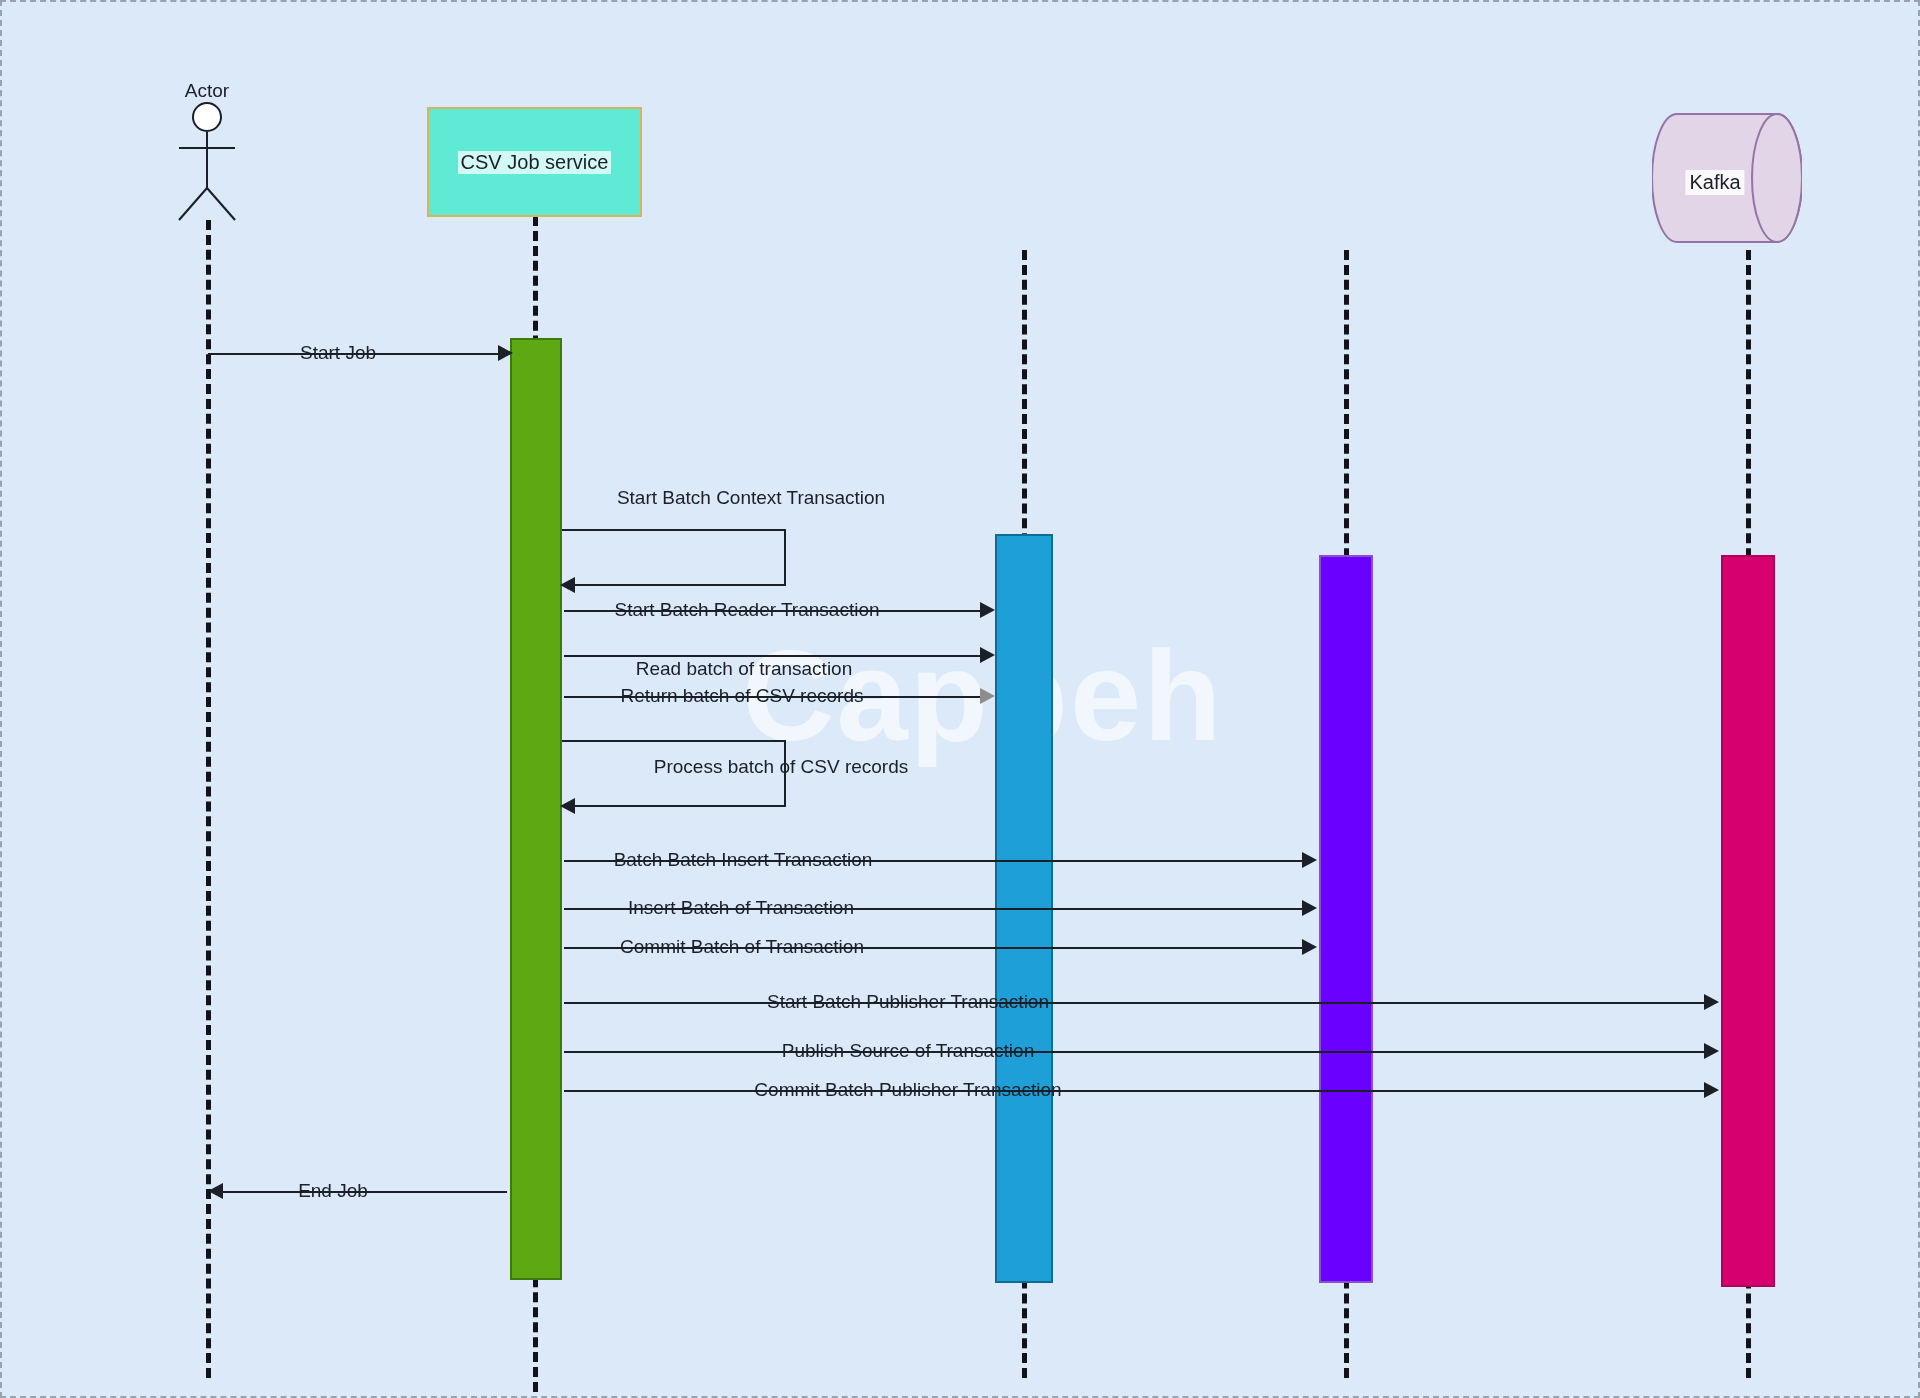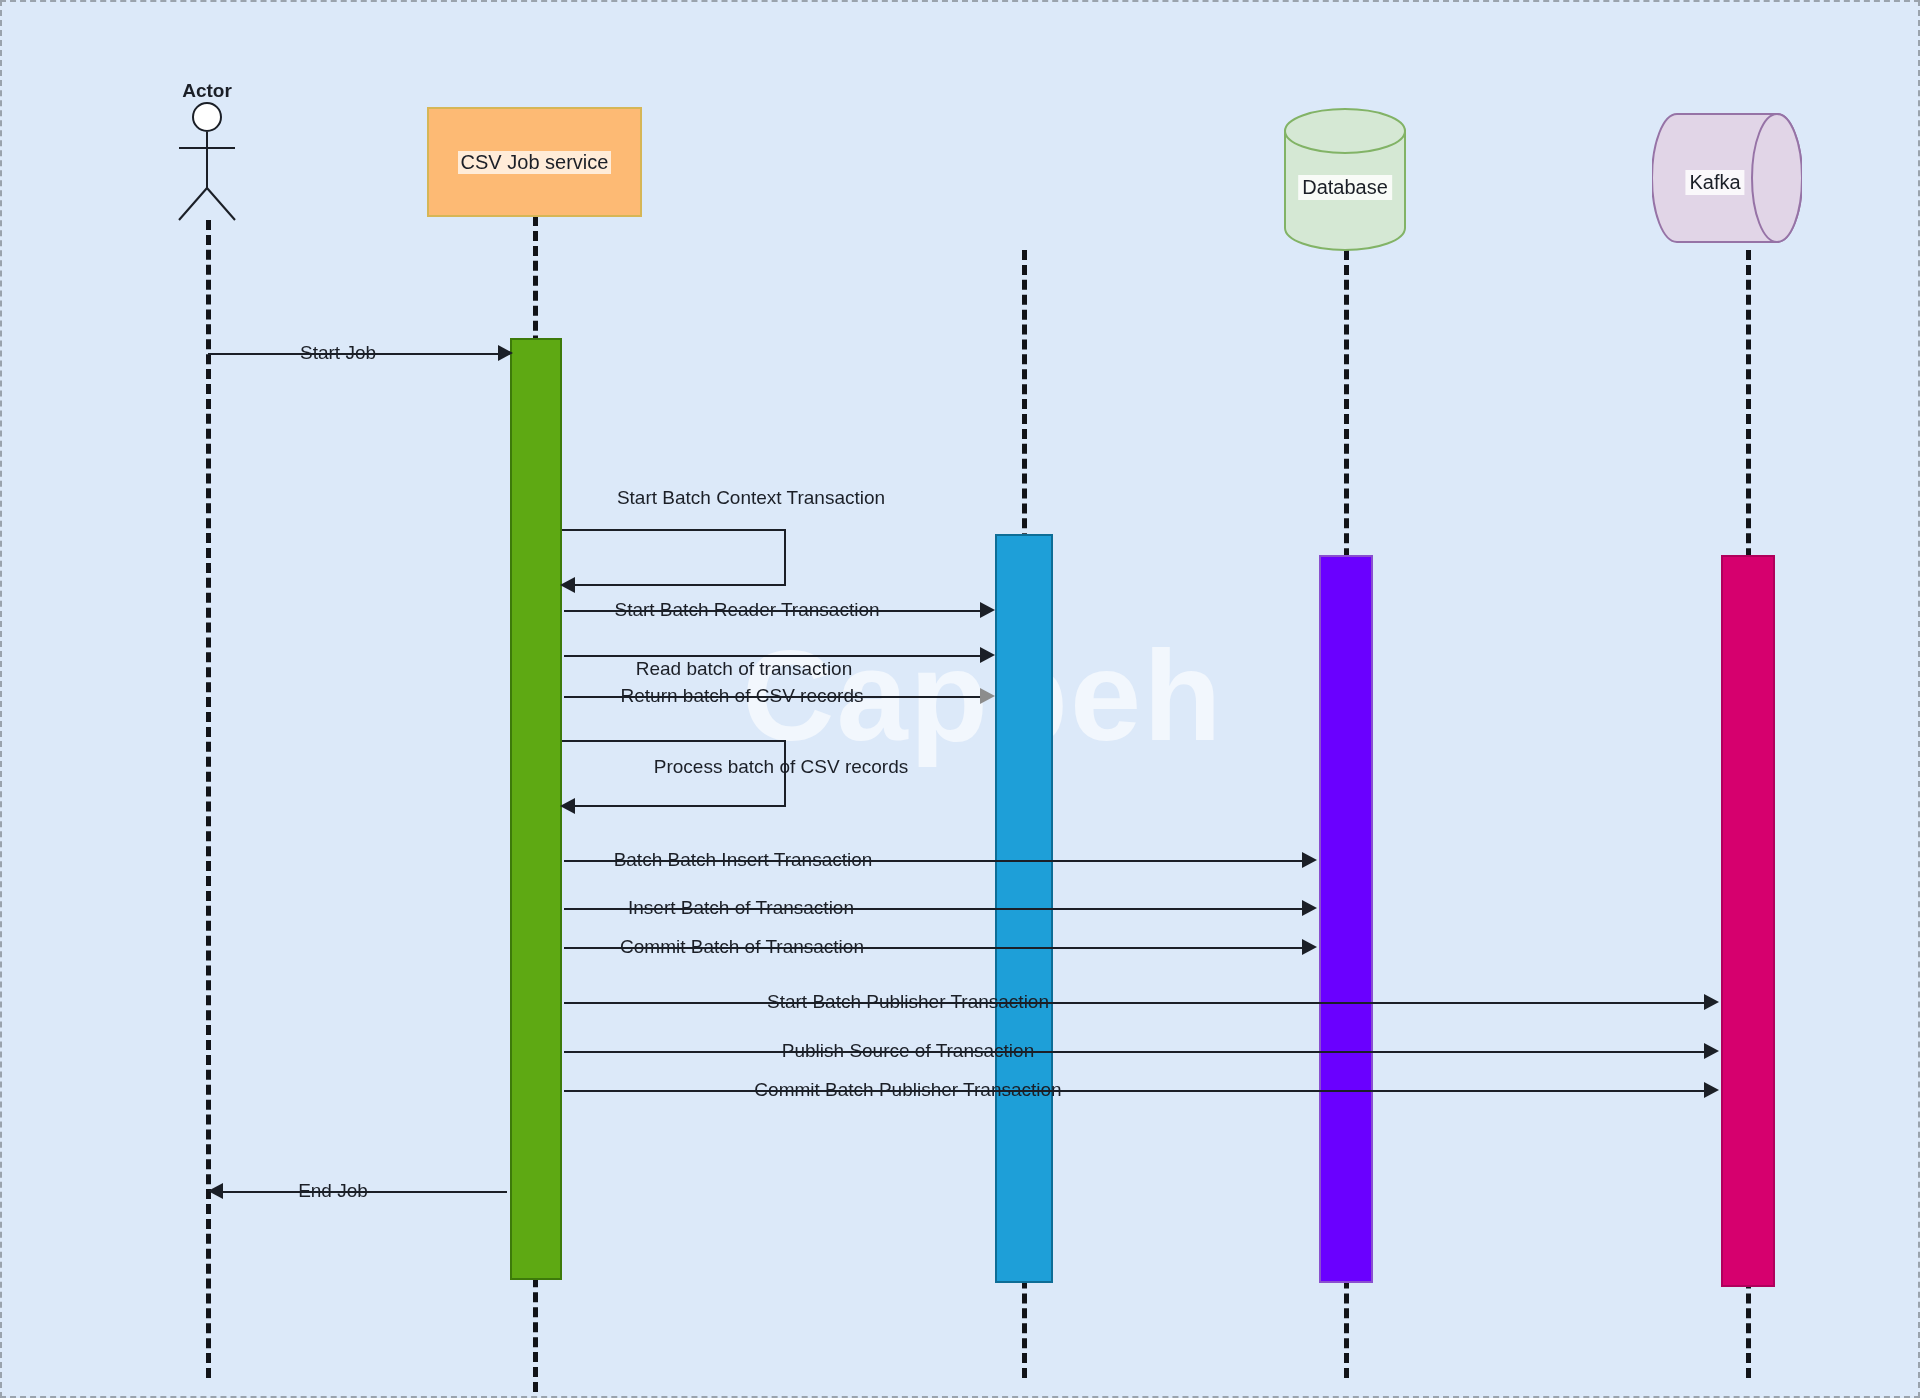--- a/index.html
+++ b/index.html
@@ -54,21 +54,21 @@
     height: 30px;
     border: 2px solid #1b1f27;
     border-radius: 50%;
     background: #ffffff;
     box-sizing: border-box;
   }
 
   
   .box-participant {
     position: absolute;
-    background: #fdba74;
+    background: #5eead4;
     border: 2px solid #d6b656;
     box-sizing: border-box;
     display: flex;
     align-items: center;
     justify-content: center;
     font-size: 20px;
     color: #1b1f27;
   }
   .box-participant span {
     background: rgba(255,255,255,0.72);
@@ -144,43 +144,36 @@
 <div id="canvas">
 
   <div id="watermark">Cappeh</div>
 
   <div class="lifeline" style="left:204px; top:218px; height:1158px;"></div>
   <div class="lifeline" style="left:531px; top:214px; height:1176px;"></div>
   <div class="lifeline" style="left:1020px; top:248px; height:1128px;"></div>
   <div class="lifeline" style="left:1342px; top:248px; height:1128px;"></div>
   <div class="lifeline" style="left:1744px; top:248px; height:1128px;"></div>
 
-  <div class="actor-label" style="left:205px; top:78px;font-weight:bold;">Actor</div>
+  <div class="actor-label" style="left:205px; top:78px;">Actor</div>
   <div style="position:absolute; left:155px; top:100px; width:100px; height:120px;">
     <div class="actor-head" style="left:35px; top:0px;"></div>
     <svg width="100" height="120" style="position:absolute; left:0; top:0;">
       <line x1="50" y1="30" x2="50" y2="86" stroke="#1b1f27" stroke-width="2"></line>
       <line x1="22" y1="46" x2="78" y2="46" stroke="#1b1f27" stroke-width="2"></line>
       <line x1="50" y1="86" x2="22" y2="118" stroke="#1b1f27" stroke-width="2"></line>
       <line x1="50" y1="86" x2="78" y2="118" stroke="#1b1f27" stroke-width="2"></line>
     </svg>
   </div>
 
   <div class="box-participant" style="left:425px; top:105px; width:215px; height:110px;">
     <span>CSV Job service</span>
   </div>
 
 
-  <div class="cyl" style="left:1281px; top:105px; width:124px; height:145px;">
-    <svg width="124" height="145">
-      <path d="M2,24 L2,121 A60,22 0 0 0 122,121 L122,24 Z" fill="#d5e8d4" stroke="#82b366" stroke-width="2"></path>
-      <ellipse cx="62" cy="24" rx="60" ry="22" fill="#d5e8d4" stroke="#82b366" stroke-width="2"></ellipse>
-    </svg>
-    <div class="cyl-label" style="top:68px;">Database</div>
-  </div>
 
   <div class="cyl" style="left:1650px; top:110px; width:150px; height:133px;">
     <svg width="150" height="133">
       <path d="M25,2 L125,2 A25,64 0 0 1 125,130 L25,130 A25,64 0 0 1 25,2 Z" fill="#e1d5e7" stroke="#9673a6" stroke-width="2"></path>
       <ellipse cx="125" cy="66" rx="25" ry="64" fill="#e1d5e7" stroke="#9673a6" stroke-width="2"></ellipse>
     </svg>
     <div class="cyl-label" style="left:42%; top:58px;">Kafka</div>
   </div>
 
   <div class="activation" style="left:508px; top:336px; width:52px; height:942px; background:#5ea913; border:2px solid #3d7a0a;"></div>

